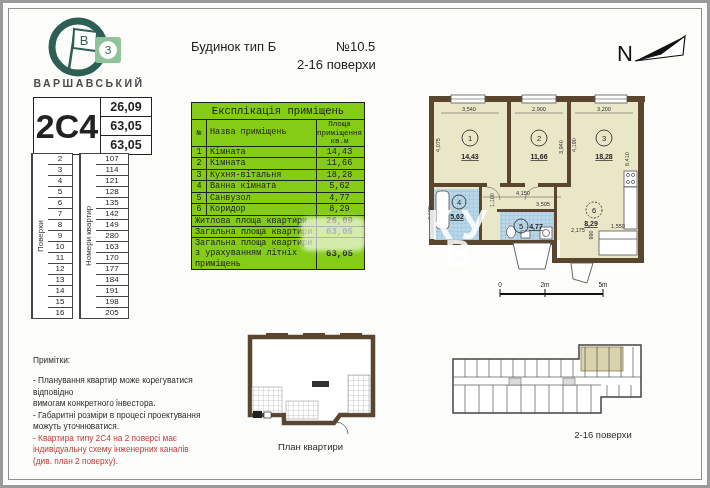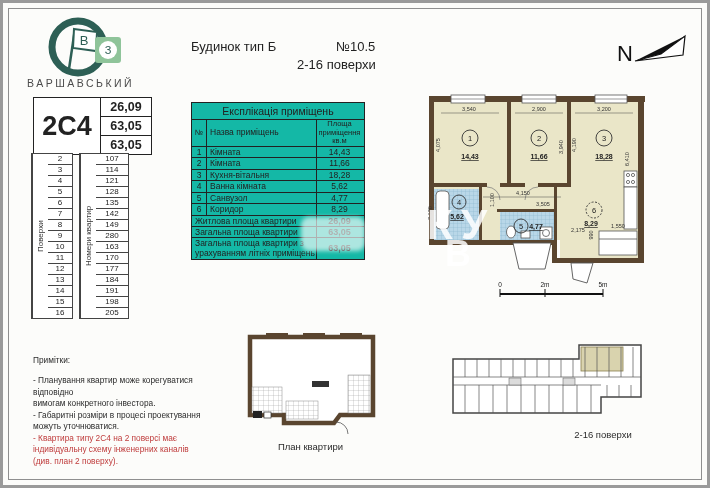--- a/index.html
+++ b/index.html
@@ -3,27 +3,27 @@
 <meta charset="utf-8">
 <style>
   html,body{margin:0;padding:0;background:#e8e8e8;}
   .page{position:relative;width:710px;height:488px;background:#fcfcfa;
         border:3px solid #9a9a9a;box-sizing:border-box;overflow:hidden;
         font-family:"Liberation Sans",sans-serif;color:#222;}
   .frame{position:absolute;inset:5px;border:1px solid #8f8f8f;pointer-events:none;}
   .abs{position:absolute;}
 
   
-  .brand{position:absolute;left:24px;top:74px;width:124px;text-align:left;
-         font-size:10.5px;font-weight:normal;letter-spacing:2.5px;color:#4b4b4b;}
+  .brand{position:absolute;left:24px;top:74px;width:124px;text-align:center;
+         font-size:10.5px;font-weight:bold;letter-spacing:2.5px;color:#4b4b4b;}
 
   
   .typebox{position:absolute;left:30px;top:94px;display:flex;border:1.5px solid #222;background:#fff;}
   .typecode{width:66px;display:flex;align-items:center;justify-content:center;
-            font-size:27px;font-weight:bold;border-right:1.5px solid #222;}
+            font-size:34px;font-weight:bold;border-right:1.5px solid #222;}
   .typevals{display:flex;flex-direction:column;width:50px;}
   .typeval{height:18px;line-height:18px;text-align:center;font-size:12.5px;font-weight:bold;
            border-bottom:1px solid #222;}
   .typeval:last-child{border-bottom:none;}
 
   
   .floors-wrap{position:absolute;left:28px;top:150px;display:flex;gap:6px;}
   .ftable{display:flex;border:1px solid #444;background:#fff;}
   .vlabel{width:15px;border-right:1px solid #444;display:flex;align-items:center;justify-content:center;
           writing-mode:vertical-rl;transform:rotate(180deg);font-size:8px;color:#333;}
@@ -32,21 +32,21 @@
          font-size:8px;text-align:center;}
   .fcell:last-child{border-bottom:none;}
   .acell{width:32px;}
 
   
   .hdr-bld{position:absolute;left:188px;top:36px;font-size:13px;}
   .hdr-num{position:absolute;left:333px;top:36px;font-size:13px;}
   .hdr-flr{position:absolute;left:294px;top:54px;font-size:13px;}
 
   
-  .exp{position:absolute;left:188px;top:99px;width:172px;border:1.5px solid #222;background:#14b8a6;}
+  .exp{position:absolute;left:188px;top:99px;width:172px;border:1.5px solid #222;background:#84cc16;font-family:Liberation Mono, monospace;}
   .exp-title{font-size:10.5px;text-align:center;padding:2px 0;border-bottom:1px solid #222;}
   .exp-head,.exp-row{display:flex;border-bottom:1px solid #222;}
   .c-no{width:14px;border-right:1px solid #222;text-align:center;flex-shrink:0;}
   .c-name{width:106px;border-right:1px solid #222;padding-left:3px;flex-shrink:0;}
   .c-area{width:45px;text-align:center;flex-shrink:0;}
   .exp-head div{font-size:7.5px;display:flex;align-items:center;justify-content:center;line-height:1.15;}
   .exp-head .c-name{justify-content:flex-start;font-size:8.5px;}
   .exp-row div{font-size:8.5px;height:10.5px;line-height:10.5px;}
   .exp-sumrow{display:flex;border-bottom:1px solid #222;align-items:center;}
   .exp-sumrow:last-child{border-bottom:none;}

